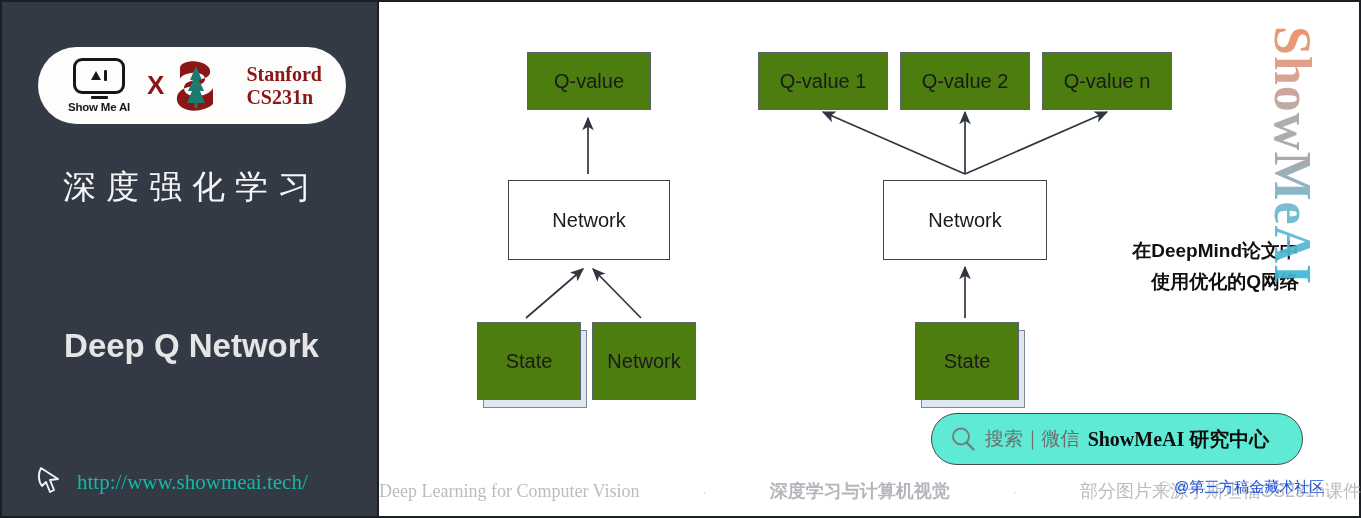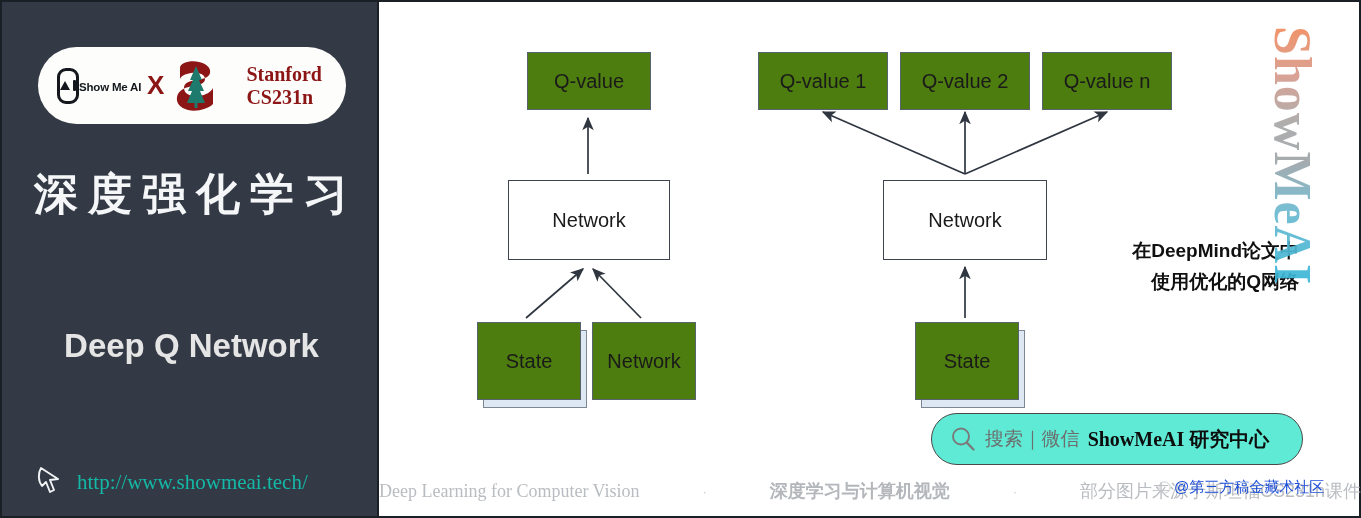--- a/index.html
+++ b/index.html
@@ -40,20 +40,21 @@
     background: #fdfdfb;
     border-radius: 39px;
     display: flex;
     align-items: center;
     justify-content: center;
     gap: 9px;
     box-sizing: border-box;
   }
   .smai-mark {
     display: flex;
+    flex-direction: column;
     align-items: center;
     justify-content: center;
     width: 74px;
   }
   .smai-glyph {
     width: 46px; height: 30px;
     border: 3.5px solid #14181d;
     border-radius: 9px;
     position: relative;
     display: flex; align-items: center; justify-content: center;
@@ -105,22 +106,22 @@
     font-family: "Liberation Serif", serif;
     white-space: nowrap;
   }
 
   #course-title-cn {
     position: absolute;
     left: 32px;
     top: 163px;
     width: 316px;
     color: #f4f6f8;
-    font-size: 44px;
-    font-weight: bold;
+    font-size: 33px;
+    font-weight: normal;
     letter-spacing: 10px;
     text-align: center;
     white-space: nowrap;
   }
   #lesson-title {
     position: absolute;
     left: 0px;
     top: 325px;
     width: 379px;
     text-align: center;

